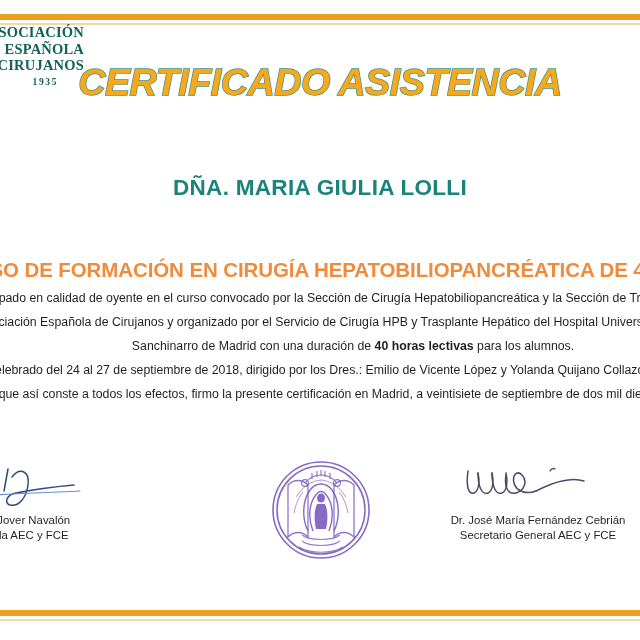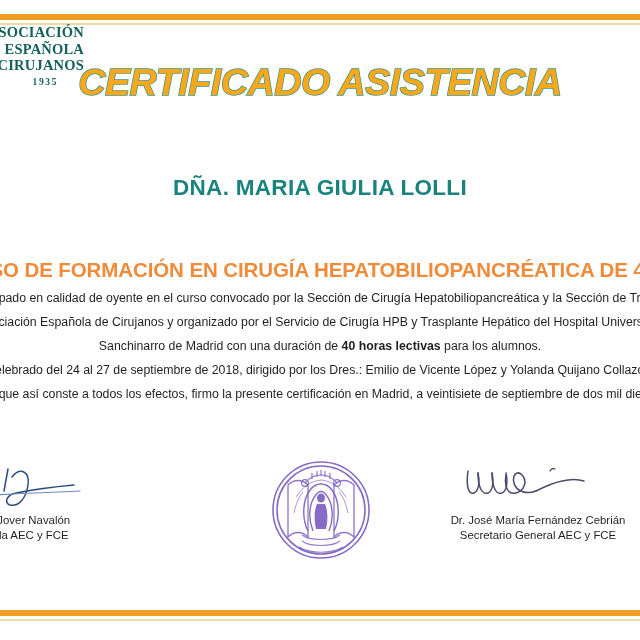--- a/index.html
+++ b/index.html
@@ -126,21 +126,21 @@
     line-height: 1;
   }
   .body-line {
     position: absolute;
     left: 50%;
     transform: translateX(-50%);
     white-space: nowrap;
   }
   .body-line.l0 { top: 0px; }
   .body-line.l1 { top: 24px; }
-  .body-line.l2 { top: 48px; }
+  .body-line.l2 { top: 48px; margin-left: 33px; }
   .body-line.l3 { top: 72px; }
   .body-line.l4 { top: 96px; }
   .body-line b { font-weight: bold; }
 
   
   .seal {
     position: absolute;
     left: 268px;
     top: 457px;
     width: 106px;

